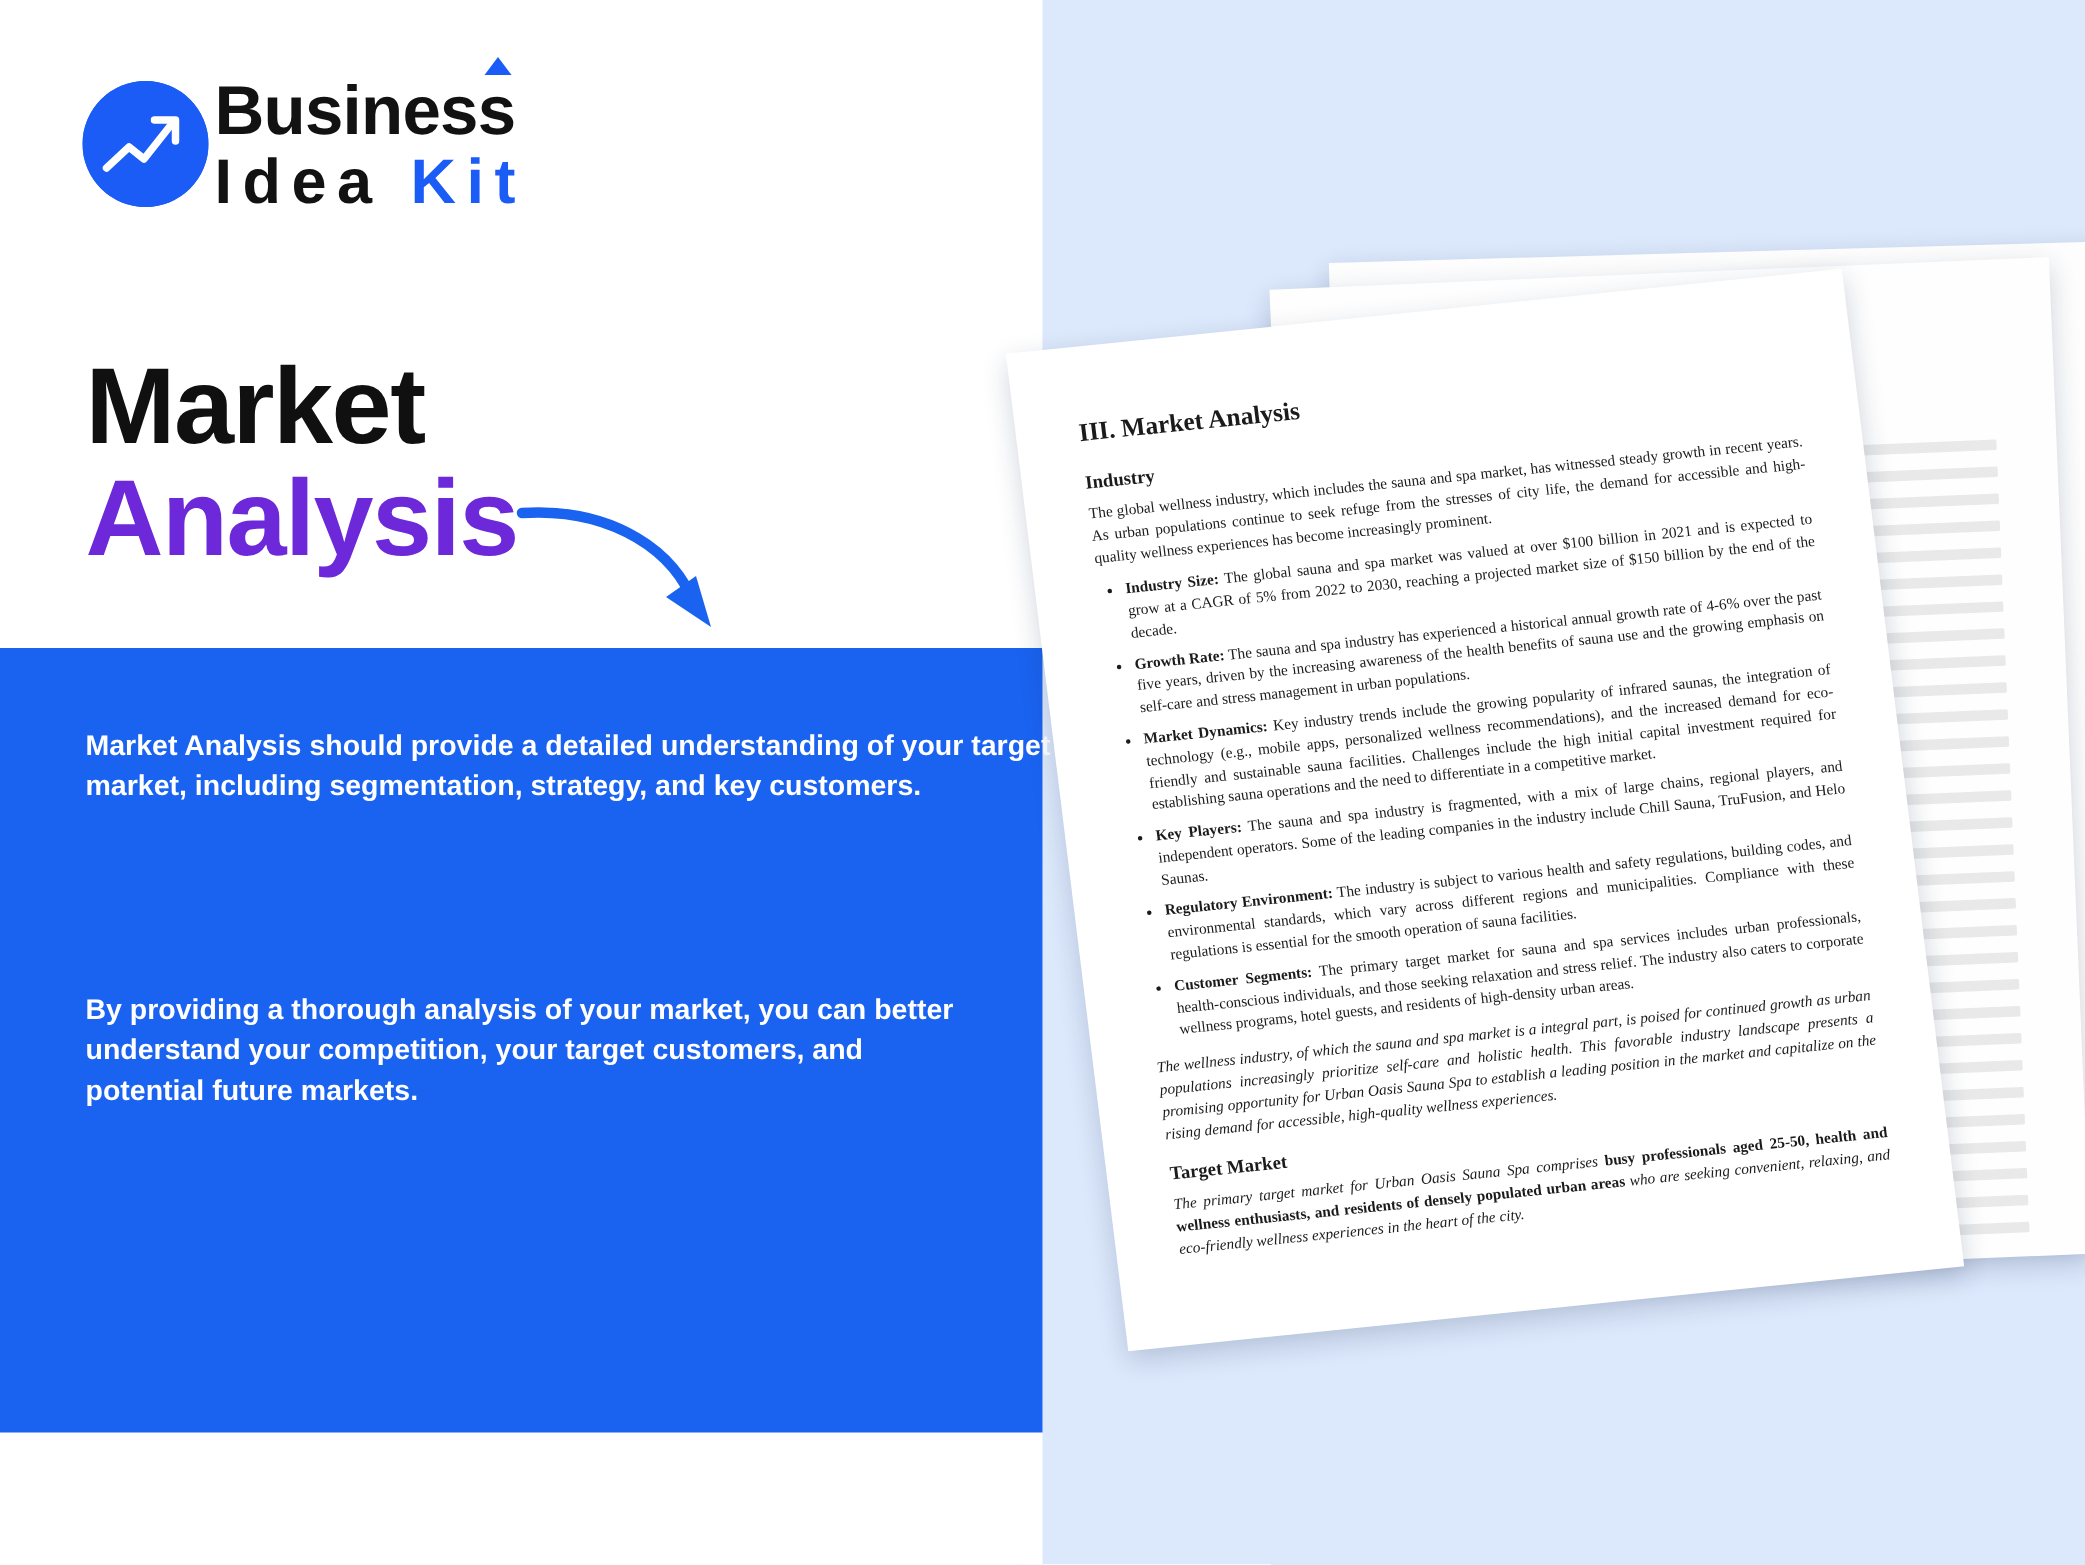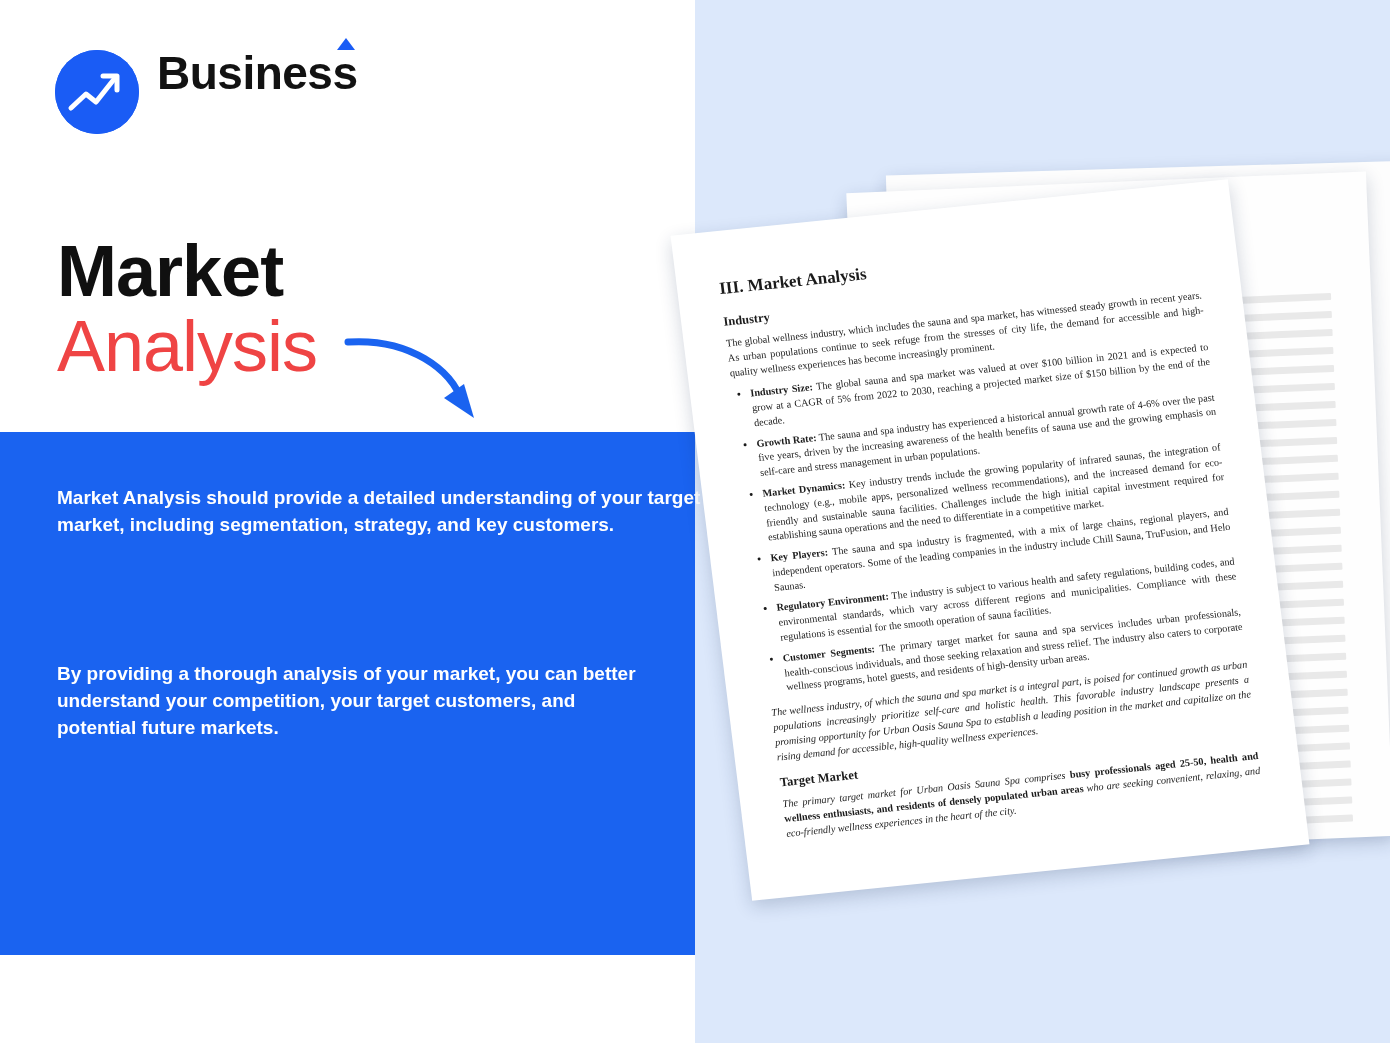--- a/index.html
+++ b/index.html
@@ -34,21 +34,22 @@
     width: 695px;
     height: 523px;
     background: #1a63f0;
   }
   
   .logo-wrap {
     position: absolute;
     left: 55px;
     top: 50px;
     display: flex;
-    gap: 18px;
+    align-items: center;
+    gap: 4px;
   }
   .logo-mark {
     width: 84px;
     height: 84px;
     border-radius: 50%;
     background: #1a5cf5;
     position: relative;
     flex: 0 0 auto;
   }
   .logo-text {
@@ -90,22 +91,22 @@
   .headline .h-dark {
     display: block;
     font-size: 72px;
     font-weight: bold;
     color: #101010;
     letter-spacing: -1px;
   }
   .headline .h-blue {
     display: block;
     font-size: 72px;
-    font-weight: normal;
-    color: #ef4444;
+    font-weight: bold;
+    color: #6d28d9;
     letter-spacing: -1px;
     margin-top: 2px;
   }
   
   .arrow-svg {
     position: absolute;
     left: 340px;
     top: 330px;
   }
   
@@ -218,20 +219,21 @@
         <circle cx="42" cy="42" r="42" fill="#1a5cf5"></circle>
         <polyline points="16,58 31,44 41,52 60,28" fill="none" stroke="#ffffff" stroke-width="5" stroke-linecap="round" stroke-linejoin="round"></polyline>
         <polyline points="48,26 62,26 62,40" fill="none" stroke="#ffffff" stroke-width="5" stroke-linecap="round" stroke-linejoin="round"></polyline>
       </svg>
     </div>
     <div class="logo-text">
       <span class="l1">
         <span>Business</span>
         <span class="circumflex"></span>
       </span>
+      <span class="l2"><span>Idea</span> <span class="kit">Kit</span></span>
     </div>
   </div>
 
   <div class="headline">
     <span class="h-dark">Market</span>
     <span class="h-blue">Analysis</span>
   </div>
 
   <div class="arrow-svg">
     <svg width="160" height="110" viewBox="0 0 160 110" aria-hidden="true">

